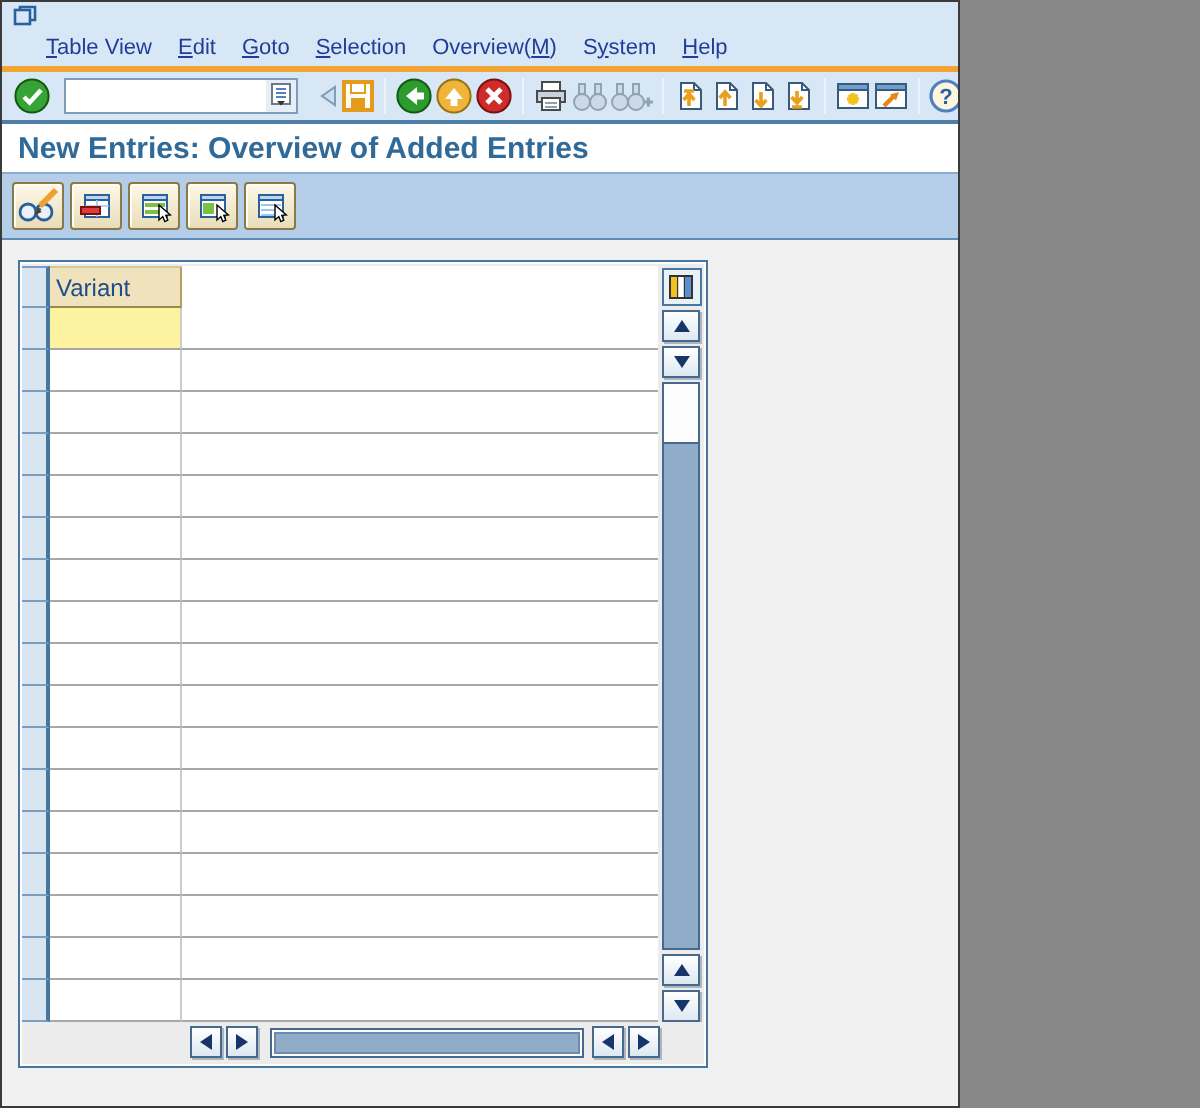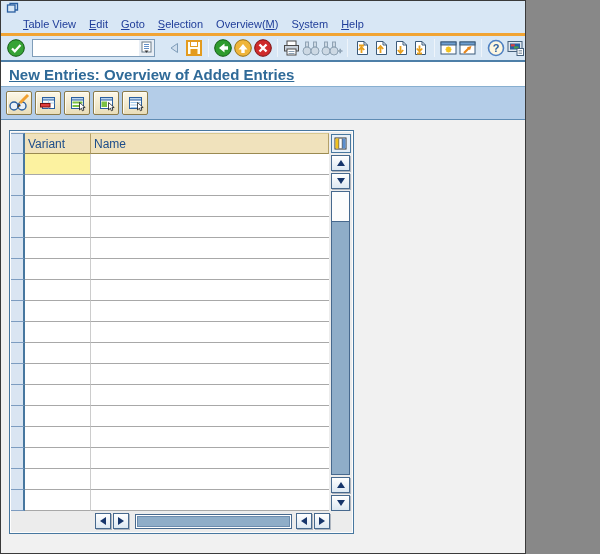--- a/index.html
+++ b/index.html
@@ -5,21 +5,21 @@
   :root{
     --panel-blue:#d8e7f5; --accent-orange:#f1a433; --toolbar-line:#4e7fa8;
     --title-blue:#2f6a98; --menu-text:#1f3d99; --app-bar:#b4cde8;
     --content-gray:#f1f1f1; --tbl-border:#47779f; --hdr-tan:#f0e2bc;
     --hdr-text:#1c4d8a; --hdr-line:#b3a068; --focus-yellow:#fcf2a0;
     --sel-blue:#dae5f2; --sel-line:#7d9cc0; --row-line:#a8a8a8;
     --sb-track:#8fadc8; --sb-border:#47698e; --navy:#16356b;
   }
   *{margin:0;padding:0;box-sizing:border-box;}
   body{background:#888;font-family:"Liberation Sans",sans-serif;}
-  .window{width:526px;height:554px;border:1px solid #3a3a3a;background:var(--content-gray);
+  .window{width:480px;height:554px;border:1px solid #3a3a3a;background:var(--content-gray);
     position:relative;overflow:hidden;}
   
   .titlebar{height:13px;background:var(--panel-blue);display:flex;align-items:center;padding-left:5px;}
   .menubar{height:19px;background:var(--panel-blue);display:flex;align-items:center;
     padding-left:22px;gap:13px;font-size:11px;color:var(--menu-text);}
   .menu-item{cursor:default;white-space:nowrap;}
   .menu-item .mn{text-decoration:underline;}
   .orange-rule{height:3px;background:var(--accent-orange);}
   
   .toolbar{height:26px;background:var(--panel-blue);display:flex;align-items:center;
@@ -29,21 +29,21 @@
   .tb-sep{width:1px;height:18px;background:#9fb4cb;border-right:1px solid #eef4fa;margin:0 4px;}
   .cmd-wrap{width:146px;height:18px;background:#fff;border:1px solid #7f9db9;
     display:flex;align-items:center;margin:0 10px 0 6px;}
   .cmd-wrap input{flex:1;border:none;outline:none;height:14px;width:100px;font-size:11px;
     font-family:"Liberation Sans",sans-serif;}
   .cmd-drop{width:15px;height:16px;border:none;background:#e8eef5;display:flex;
     align-items:center;justify-content:center;padding:0;}
   
   .screen-title{height:25px;background:#fff;border-bottom:1px solid #88afd0;
     display:flex;align-items:center;padding-left:8px;}
-  .screen-title h1{font-size:15px;font-weight:bold;color:var(--title-blue);text-decoration:underline;}
+  .screen-title h1{font-size:15px;font-weight:bold;color:var(--title-blue);}
   .app-toolbar{height:33px;background:var(--app-bar);border-bottom:1px solid #5f8cb4;
     display:flex;align-items:center;padding-left:5px;gap:3px;}
   .app-btn{width:26px;height:24px;border:1px solid #8a7a4a;border-radius:2px;padding:0;
     background:linear-gradient(#fdf8e8,#e9ddb8);box-shadow:inset 1px 1px 0 #fffdf4;
     display:flex;align-items:center;justify-content:center;}
   
   .content{position:relative;height:430px;background:var(--content-gray);}
   .tc{position:absolute;left:8px;top:10px;width:345px;height:404px;
     border:1px solid var(--tbl-border);background:#ececec;padding:2px 1px 0 1px;
     display:flex;flex-direction:column;box-shadow:0 0 0 1px #fdfdfd inset;}
@@ -303,21 +303,20 @@
     </button>
   </div>
 
   <div class="content">
     <div class="tc">
       <div class="tc-main">
         <div class="tc-left">
           <div class="t-header">
             <div class="h-sel"></div>
             <div class="h-cell h-variant">Variant</div>
-            <div class="h-cell h-name">Name</div>
           </div>
           <div class="t-body">
               <div class="t-row">
                 <div class="cell-sel"></div>
                 <div class="cell-variant focused"></div>
                 <div class="cell-name"></div>
               </div>
               <div class="t-row">
                 <div class="cell-sel"></div>
                 <div class="cell-variant"></div>

